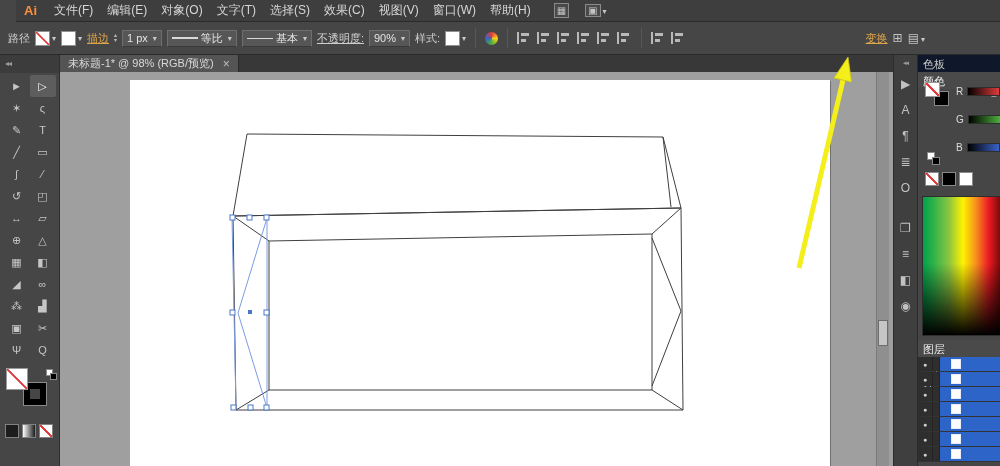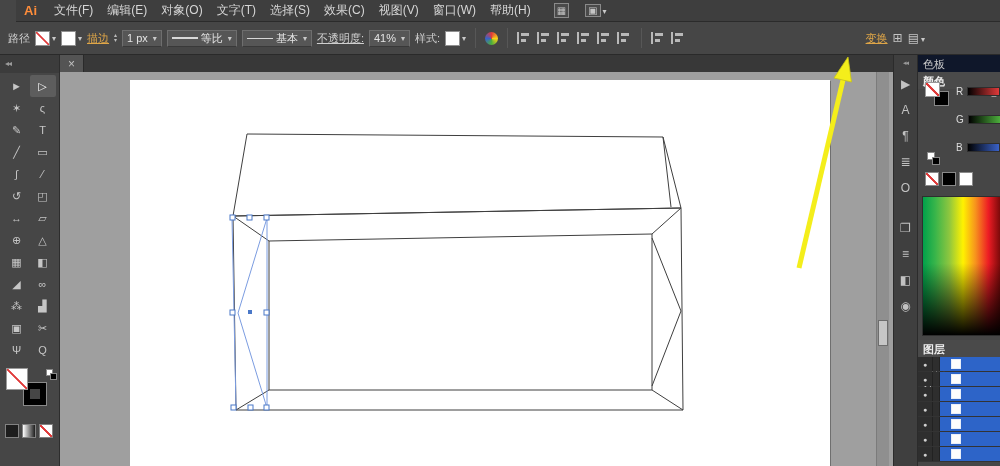--- a/index.html
+++ b/index.html
@@ -67,21 +67,21 @@
   
   .rightstrip{position:absolute;left:893px;top:55px;width:24px;height:411px;background:#3f3f3f;border-left:1px solid #2b2b2b;display:flex;flex-direction:column;align-items:center;}
   .rs-head{height:16px;font-size:7px;color:#9a9a9a;letter-spacing:-1px;display:flex;align-items:center;}
   .rs-icon{height:26px;width:100%;display:flex;align-items:center;justify-content:center;color:#c2c2c2;font-size:12px;}
   .rs-gap{margin-top:14px;}
 
   
   .rightpanels{position:absolute;left:917px;top:55px;width:83px;height:411px;background:#464646;border-left:1px solid #2b2b2b;overflow:hidden;}
   .ptabs{height:17px;background:#0f172a;display:flex;align-items:stretch;font-size:11px;color:#c9c9c9;white-space:nowrap;flex-direction:column;}
   .ptab{padding:2px 5px 0;display:flex;align-items:center;}
-  .ptab.active{background:#4a4a4a;color:#ededed;font-weight:bold;}
+  .ptab.active{background:#4a4a4a;color:#ededed;}
   .pmenu{margin-left:auto;padding:0 3px;color:#b5b5b5;display:flex;align-items:center;font-size:10px;}
   .cp-body{position:relative;height:268px;}
   .cp-fs-front{position:absolute;left:7px;top:10px;width:15px;height:15px;border:1px solid #999;z-index:2;background:linear-gradient(to top right,#fff 42%,#e03a3a 46%,#e03a3a 54%,#fff 58%);}
   .cp-fs-back{position:absolute;left:16px;top:19px;width:15px;height:15px;background:#000;border:1px solid #888;}
   .chan{position:absolute;left:38px;display:flex;align-items:center;gap:4px;color:#dcdcdc;font-size:10px;}
   .chan-track{width:33px;height:9px;border:1px solid #2e2e2e;flex:none;}
   .tr-r{background:linear-gradient(to right,#000,#e03a3a);}
   .tr-g{background:linear-gradient(to right,#000,#4cae3c);}
   .tr-b{background:linear-gradient(to right,#000,#3a62c8);}
   .cp-def-w{position:absolute;left:9px;top:80px;width:8px;height:8px;background:#fff;border:1px solid #888;}
@@ -147,21 +147,21 @@
       <span>等比</span>
       <span class="caret">▾</span>
     </span>
     <span class="field">
       <span class="dd-line thin"></span>
       <span>基本</span>
       <span class="caret">▾</span>
     </span>
     <span class="link-gray">不透明度:</span>
     <span class="field">
-      <span>41%</span>
+      <span>90%</span>
       <span class="caret">▾</span>
     </span>
     <span>样式:</span>
     <span><span class="swatch"></span><span class="caret">▾</span></span>
     <span class="vsep"></span>
     <span class="recolor"></span>
     <span class="vsep"></span>
     <span class="alic"></span>
     <span class="alic"></span>
     <span class="alic"></span>
@@ -270,20 +270,21 @@
     </div>
     <div class="colormodes">
       <span class="cm solid"></span>
       <span class="cm grad"></span>
       <span class="cm none"></span>
     </div>
   </aside>
 
   <div class="tabbar">
     <div class="tab">
+      <span>未标题-1* @ 98% (RGB/预览)</span>
       <span class="tab-close">×</span>
     </div>
   </div>
 
   <div class="canvas">
     <div class="artboard"></div>
     <svg class="artwork" width="833" height="394" viewBox="0 0 833 394">
       <g fill="none" stroke="#3f3f3f" stroke-width="1">
         <polygon points="187,62 603,65 621,136 173,144"></polygon>
         <line x1="603" y1="65" x2="611" y2="135"></line>

